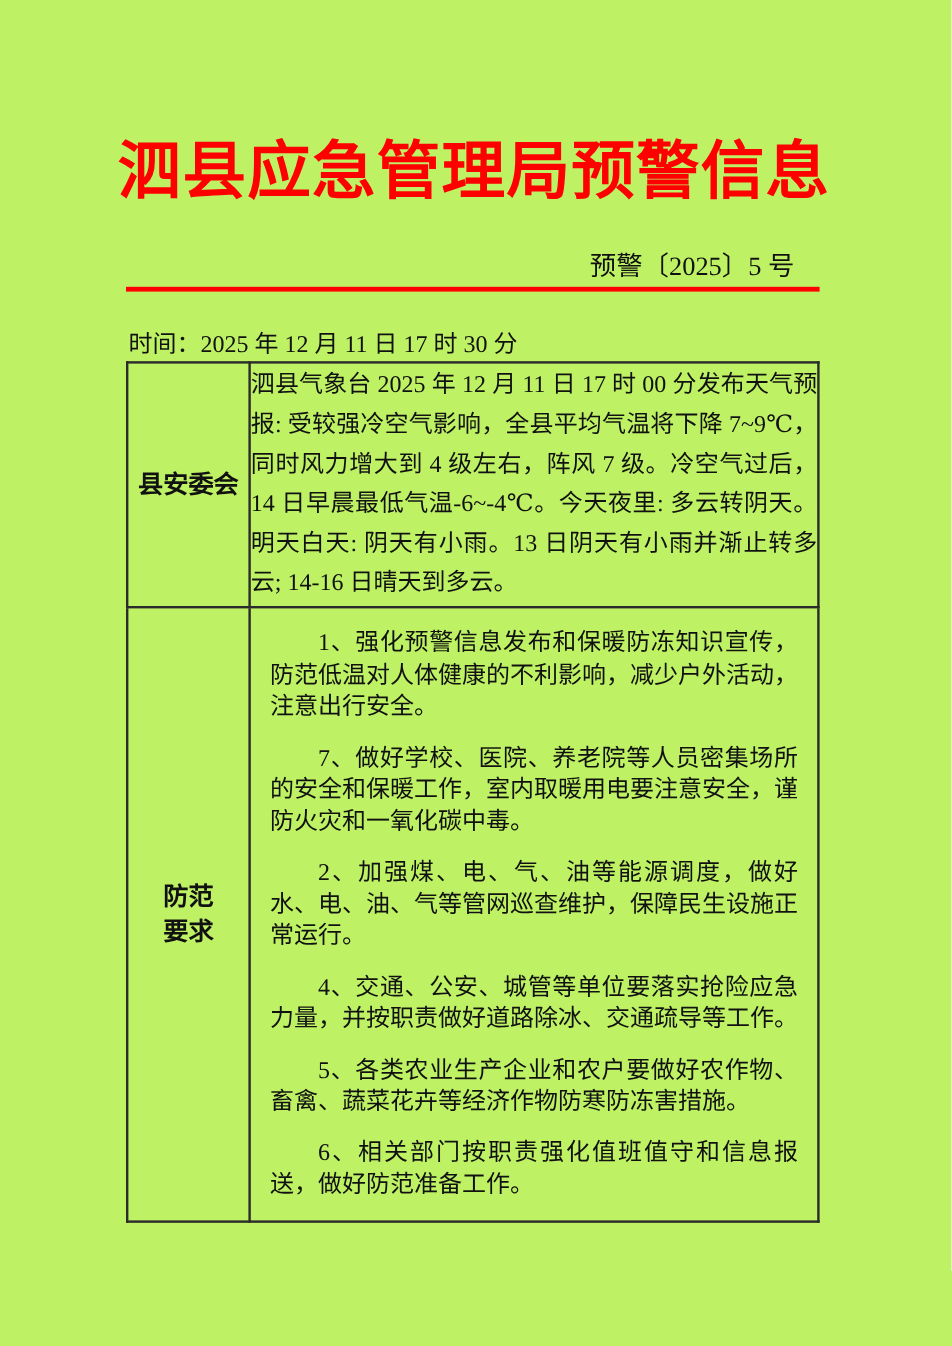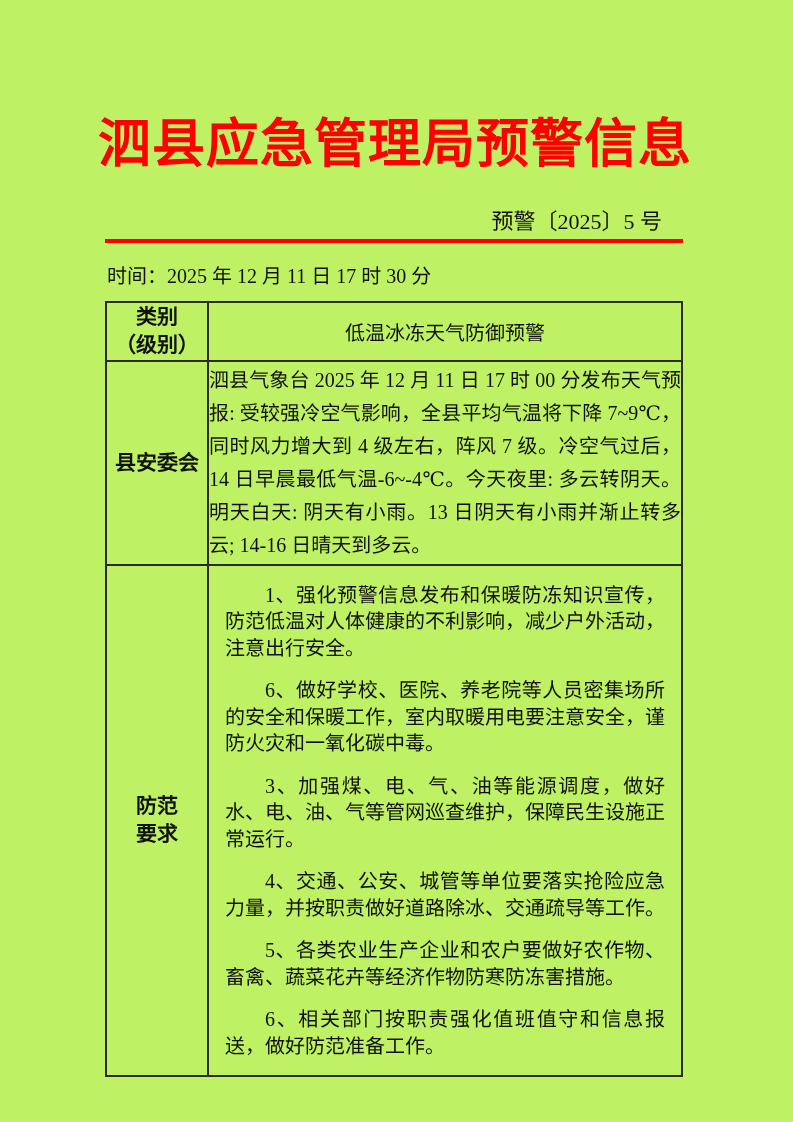--- a/index.html
+++ b/index.html
@@ -40,21 +40,21 @@
   .red-rule {
     position: absolute;
     top: 239px;
     left: 105px;
     width: 578px;
     height: 4px;
     background: #fe0000;
   }
   .issue-time {
     position: absolute;
-    top: 260px;
+    top: 270px;
     left: 107px;
     font-size: 20px;
     white-space: nowrap;
   }
   table.warning-table {
     position: absolute;
     top: 301px;
     left: 105px;
     width: 578px;
     border-collapse: collapse;
@@ -116,36 +116,31 @@
   <div class="page-title">泗县应急管理局预警信息</div>
 
   <div class="doc-number">预警〔2025〕5 号</div>
 
   <div class="red-rule"></div>
 
   <div class="issue-time">时间：2025 年 12 月 11 日 17 时 30 分</div>
 
   <table class="warning-table">
     <tbody>
-        <tr>
-      <td class="label-cell">类别
-（级别）</td>
-      <td class="category-value">低温冰冻天气防御预警</td>
-    </tr>
     <tr>
       <td class="label-cell">县安委会</td>
       <td class="impact-value">泗县气象台 2025 年 12 月 11 日 17 时 00 分发布天气预报: 受较强冷空气影响，全县平均气温将下降 7~9℃，同时风力增大到 4 级左右，阵风 7 级。冷空气过后，14 日早晨最低气温-6~-4℃。今天夜里: 多云转阴天。明天白天: 阴天有小雨。13 日阴天有小雨并渐止转多云; 14-16 日晴天到多云。</td>
     </tr>
     <tr>
       <td class="label-cell">防范
 要求</td>
       <td class="measures-value">
         <p>1、强化预警信息发布和保暖防冻知识宣传，防范低温对人体健康的不利影响，减少户外活动，注意出行安全。</p>
-        <p>6、做好学校、医院、养老院等人员密集场所的安全和保暖工作，室内取暖用电要注意安全，谨防火灾和一氧化碳中毒。</p>
-        <p>3、加强煤、电、气、油等能源调度，做好水、电、油、气等管网巡查维护，保障民生设施正常运行。</p>
+        <p>7、做好学校、医院、养老院等人员密集场所的安全和保暖工作，室内取暖用电要注意安全，谨防火灾和一氧化碳中毒。</p>
+        <p>2、加强煤、电、气、油等能源调度，做好水、电、油、气等管网巡查维护，保障民生设施正常运行。</p>
         <p>4、交通、公安、城管等单位要落实抢险应急力量，并按职责做好道路除冰、交通疏导等工作。</p>
         <p>5、各类农业生产企业和农户要做好农作物、畜禽、蔬菜花卉等经济作物防寒防冻害措施。</p>
         <p>6、相关部门按职责强化值班值守和信息报送，做好防范准备工作。</p>
       </td>
     </tr>
   </tbody>
     </table>
 
 
 </div>

